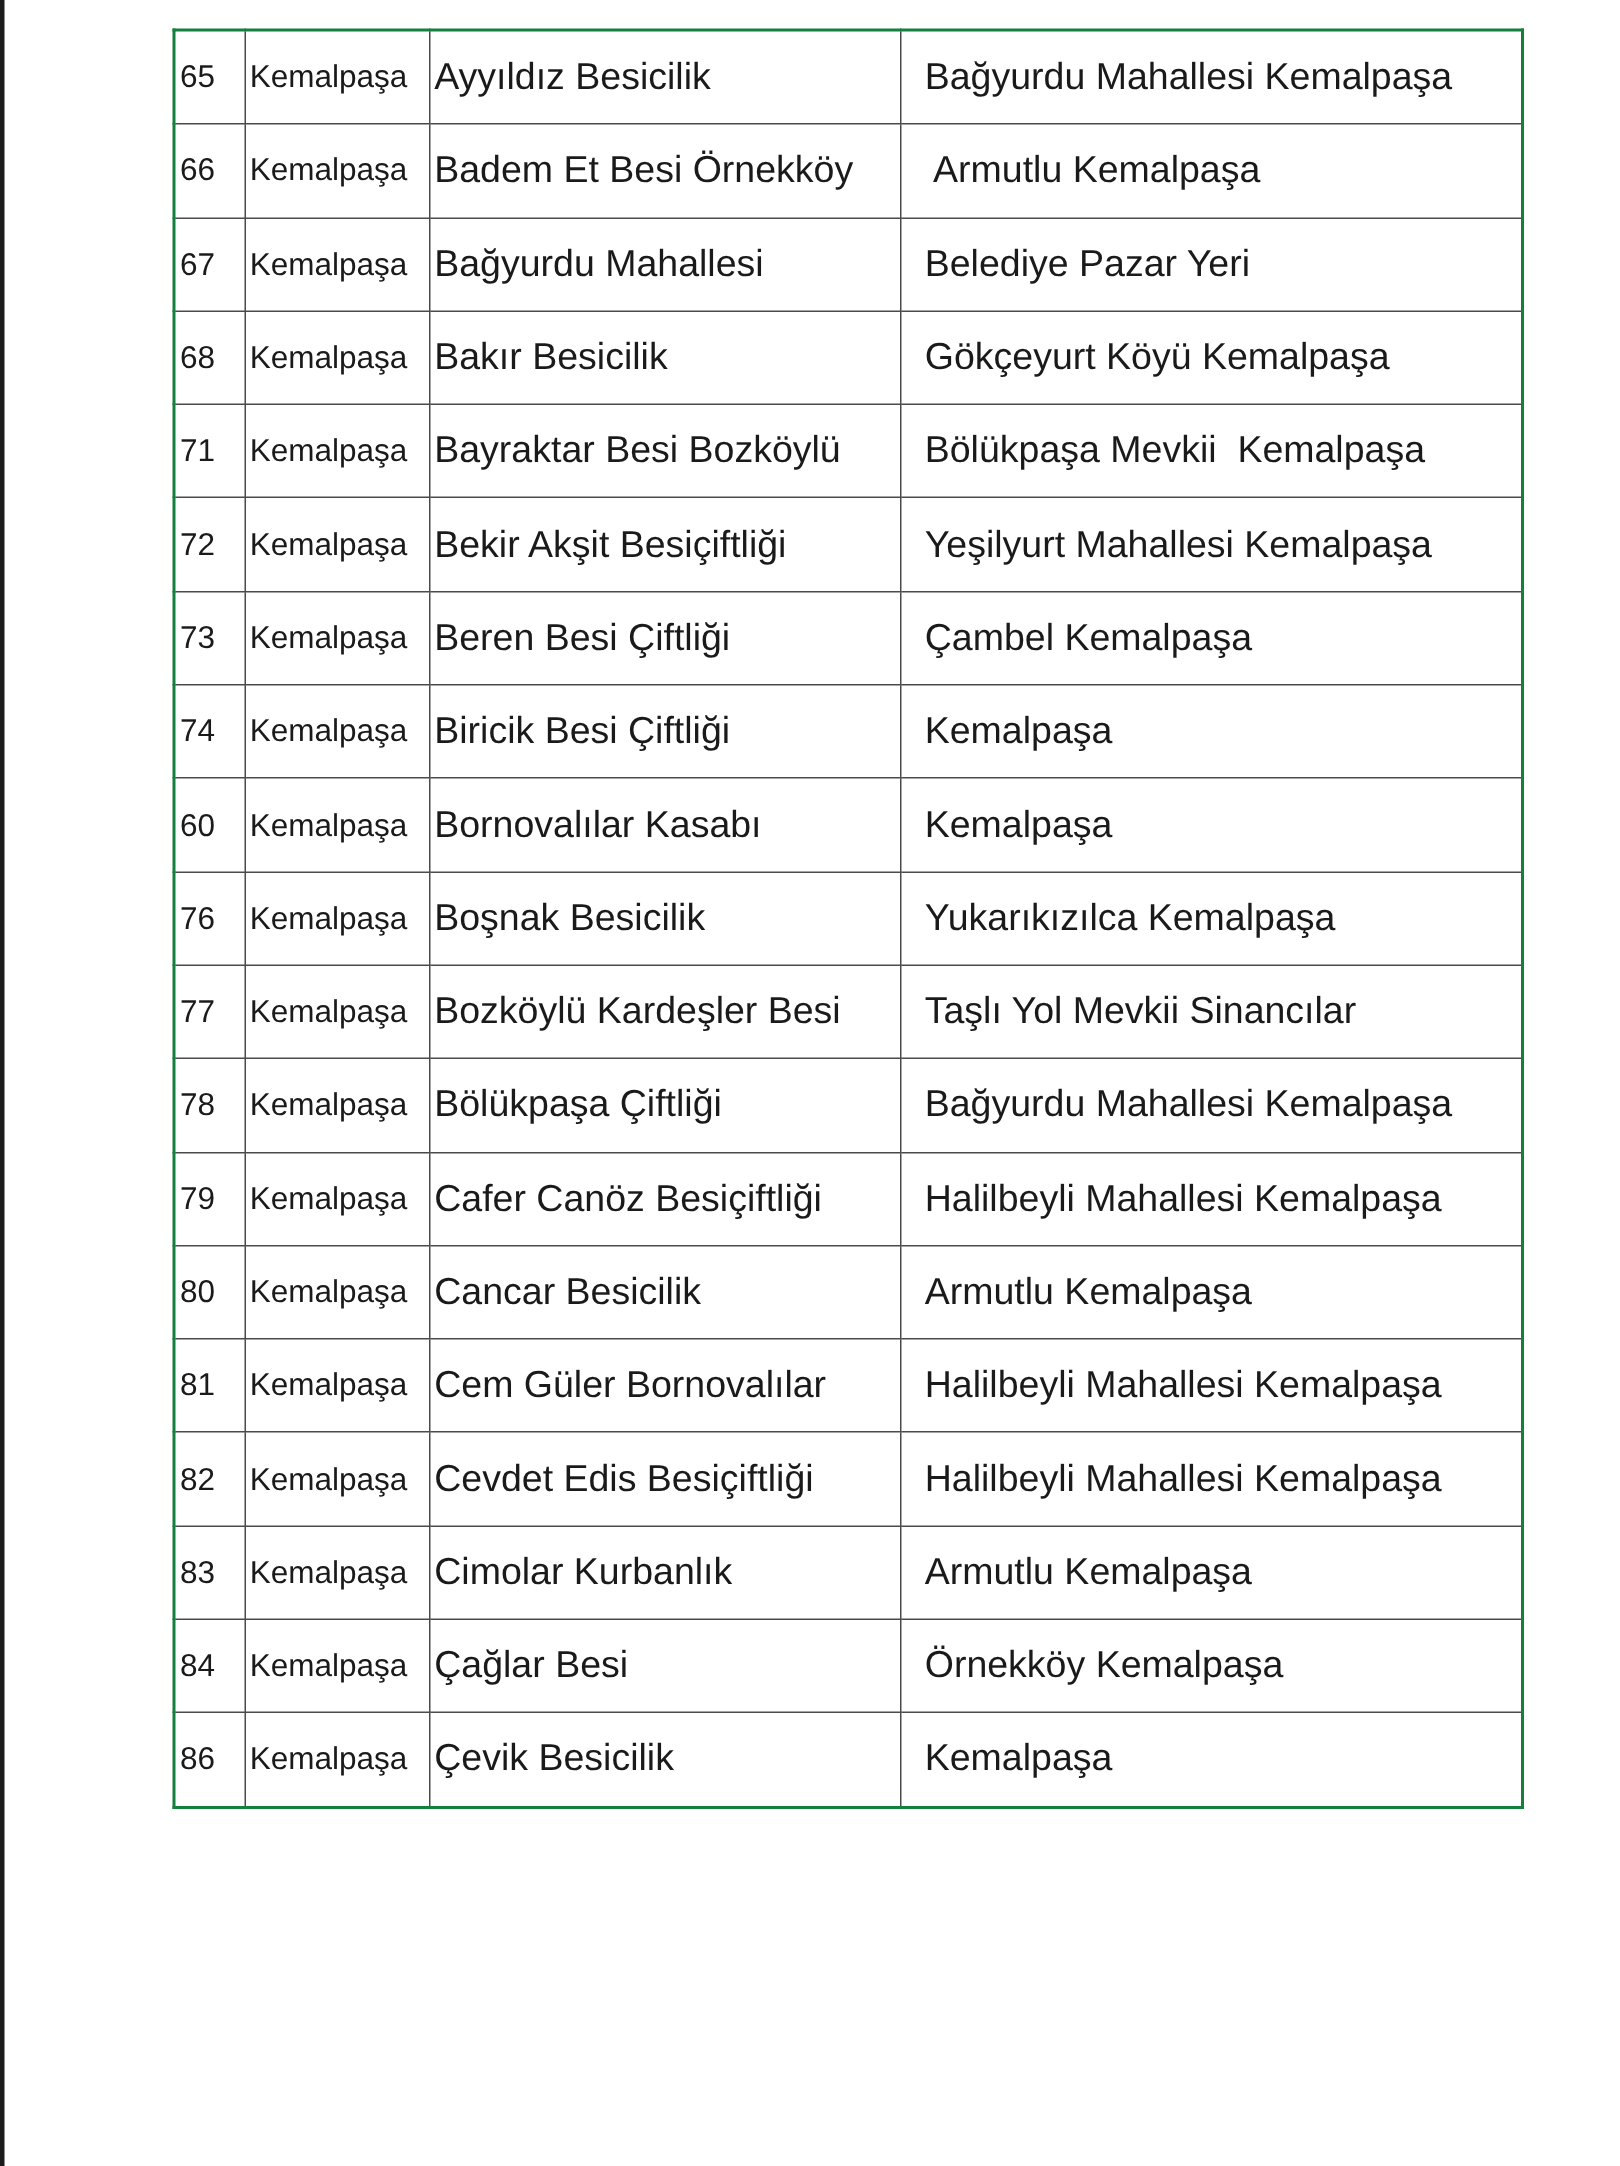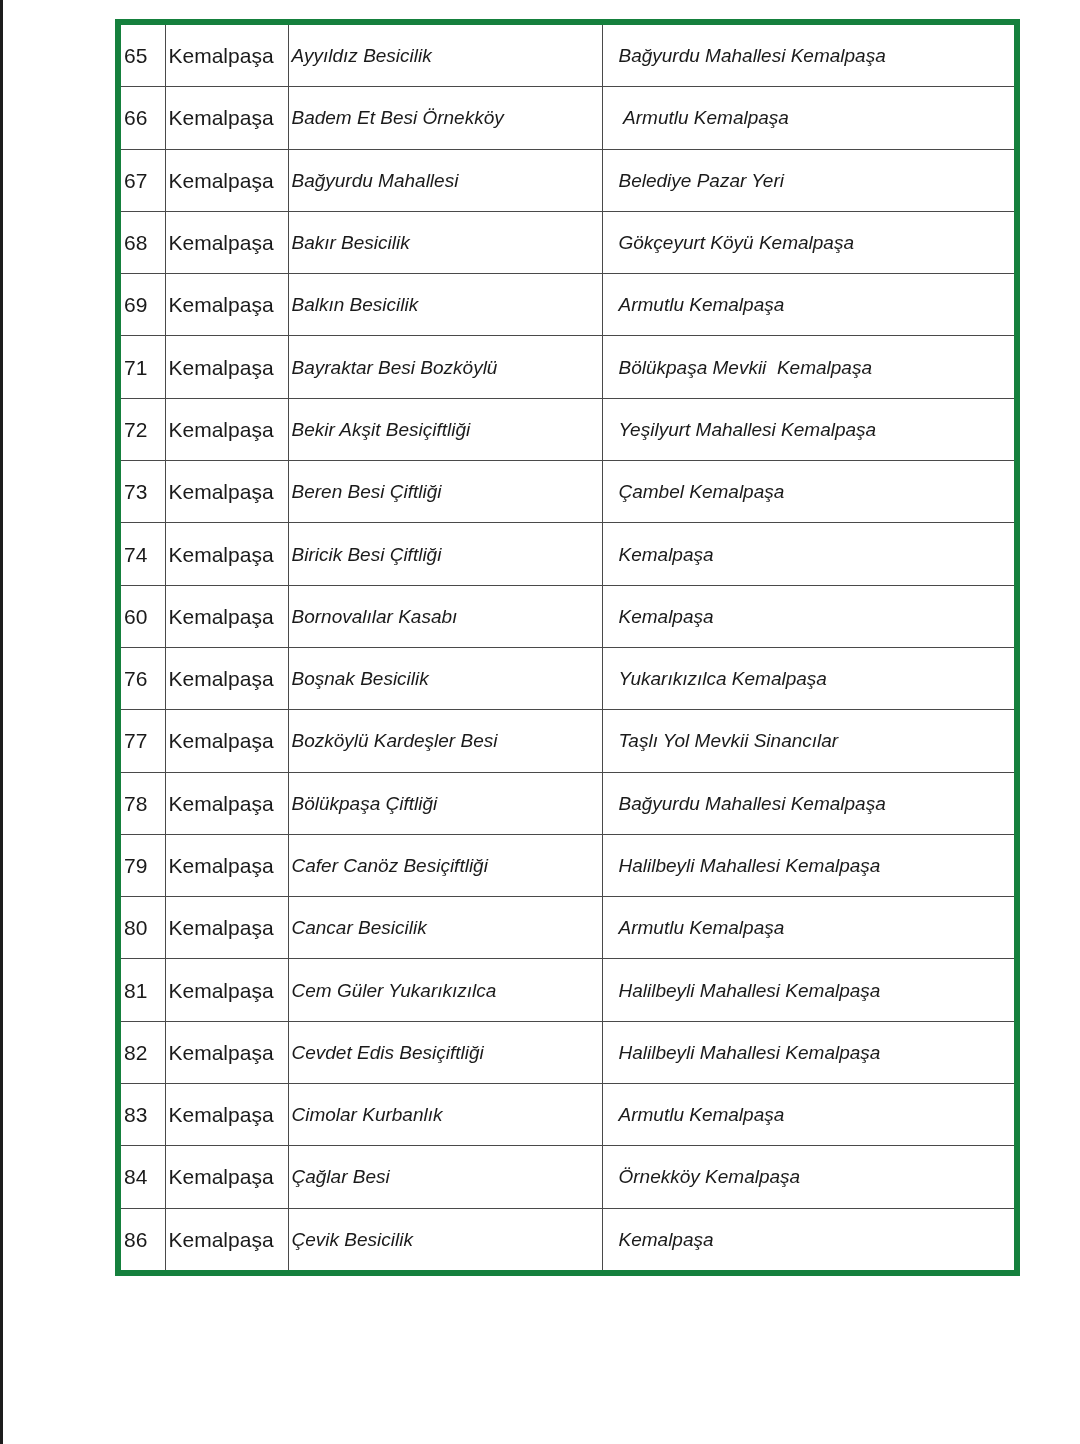--- a/index.html
+++ b/index.html
@@ -23,21 +23,21 @@
       height: 1444px;
       background: #1c1c1c;
     }
     .doc-table {
       position: absolute;
       left: 115px;
       top: 19px;
       width: 899px;
       border-collapse: collapse;
       table-layout: fixed;
-      border: 6px solid #15803d;
+      border: 2px solid #15803d;
     }
     .doc-table col.c-no { width: 47px; }
     .doc-table col.c-district { width: 123px; }
     .doc-table col.c-name { width: 314px; }
     .doc-table col.c-address { width: 415px; }
     .doc-table td {
       height: 61.3px;
       border: 1.5px solid #4a4a4a;
       padding: 0 0 0 3px;
       vertical-align: middle;
@@ -45,22 +45,21 @@
       overflow: hidden;
       font-size: 19px;
       line-height: 1;
     }
     .doc-table td.no,
     .doc-table td.district {
       font-size: 21px;
     }
     .doc-table td.name,
     .doc-table td.address {
-      font-size: 19px;
-      font-style: italic;
+      font-size: 25px;
     }
     .doc-table td.address { padding-left: 16px; }
     .doc-table td span { white-space: pre; }
   </style>
 </head>
 <body>
 
 <div class="edge-strip"></div>
 
 <table class="doc-table">
@@ -88,26 +87,20 @@
       <td class="no"><span>67</span></td>
       <td class="district"><span>Kemalpaşa</span></td>
       <td class="name"><span>Bağyurdu Mahallesi</span></td>
       <td class="address"><span>Belediye Pazar Yeri</span></td>
     </tr>
       <tr>
       <td class="no"><span>68</span></td>
       <td class="district"><span>Kemalpaşa</span></td>
       <td class="name"><span>Bakır Besicilik</span></td>
       <td class="address"><span>Gökçeyurt Köyü Kemalpaşa</span></td>
-    </tr>
-      <tr>
-      <td class="no"><span>69</span></td>
-      <td class="district"><span>Kemalpaşa</span></td>
-      <td class="name"><span>Balkın Besicilik</span></td>
-      <td class="address"><span>Armutlu Kemalpaşa</span></td>
     </tr>
       <tr>
       <td class="no"><span>71</span></td>
       <td class="district"><span>Kemalpaşa</span></td>
       <td class="name"><span>Bayraktar Besi Bozköylü</span></td>
       <td class="address"><span>Bölükpaşa Mevkii  Kemalpaşa</span></td>
     </tr>
       <tr>
       <td class="no"><span>72</span></td>
       <td class="district"><span>Kemalpaşa</span></td>
@@ -158,21 +151,21 @@
     </tr>
       <tr>
       <td class="no"><span>80</span></td>
       <td class="district"><span>Kemalpaşa</span></td>
       <td class="name"><span>Cancar Besicilik</span></td>
       <td class="address"><span>Armutlu Kemalpaşa</span></td>
     </tr>
       <tr>
       <td class="no"><span>81</span></td>
       <td class="district"><span>Kemalpaşa</span></td>
-      <td class="name"><span>Cem Güler Yukarıkızılca</span></td>
+      <td class="name"><span>Cem Güler Bornovalılar</span></td>
       <td class="address"><span>Halilbeyli Mahallesi Kemalpaşa</span></td>
     </tr>
       <tr>
       <td class="no"><span>82</span></td>
       <td class="district"><span>Kemalpaşa</span></td>
       <td class="name"><span>Cevdet Edis Besiçiftliği</span></td>
       <td class="address"><span>Halilbeyli Mahallesi Kemalpaşa</span></td>
     </tr>
       <tr>
       <td class="no"><span>83</span></td>

